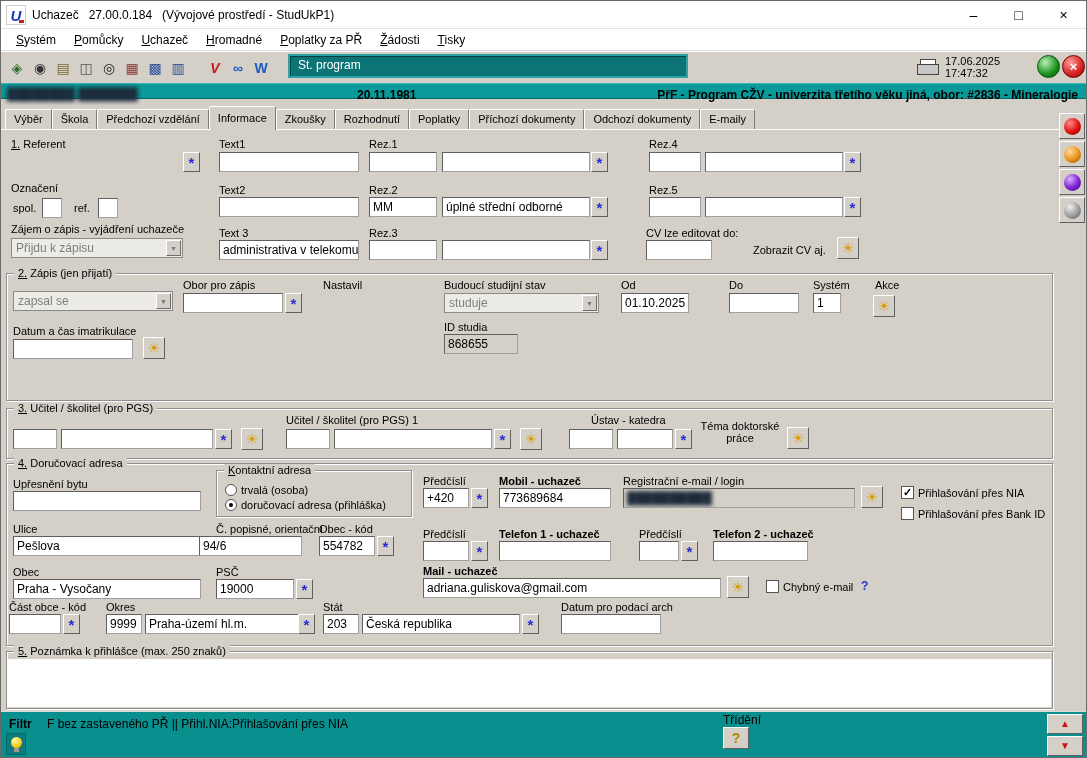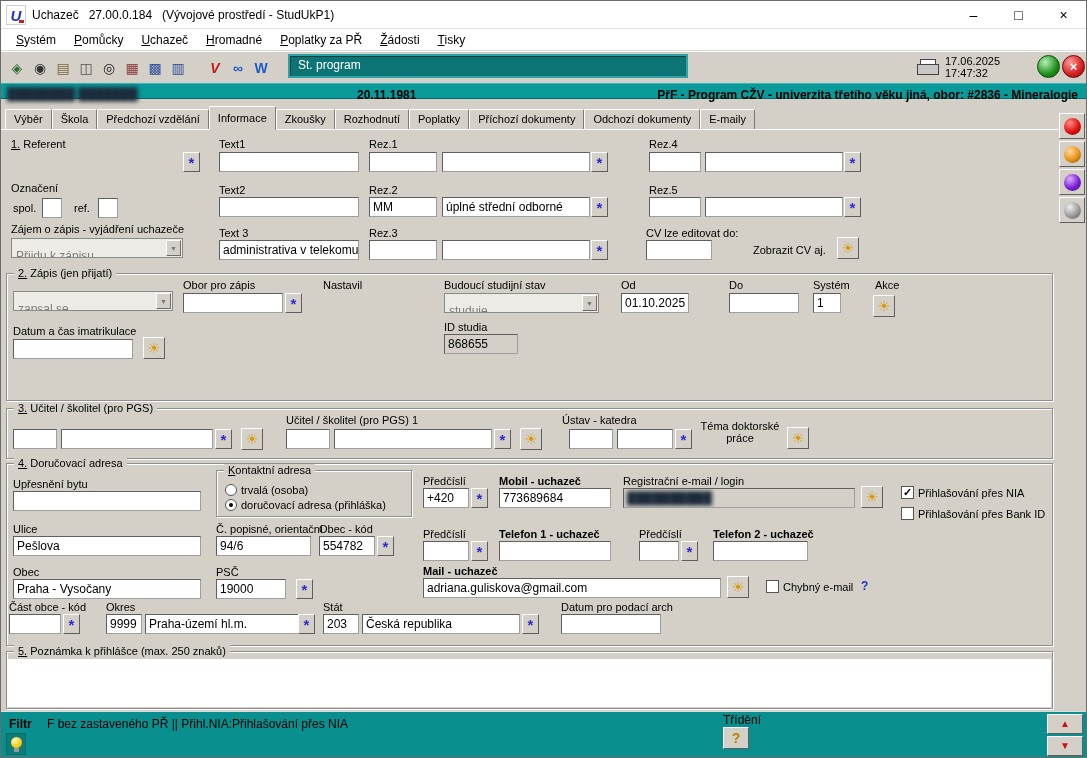--- a/index.html
+++ b/index.html
@@ -68,21 +68,21 @@
   .fs{position:absolute;border:1px solid #8f8f8f;box-shadow:1px 1px 0 #fff,inset 1px 1px 0 #fff}
   .leg{position:absolute;background:#d4d0c8;padding:0 4px;font-size:11px;z-index:2}
   .leg::first-letter,.lbl.ul::first-letter{text-decoration:underline}
   .lbl{position:absolute;white-space:nowrap;font-size:11px}
   .lbl.b{font-weight:bold}
   .inp{position:absolute;height:20px;background:#fff;border:1px solid #5f5f5f;
        border-right-color:#9f9f9f;border-bottom-color:#9f9f9f;
        font-size:12px;line-height:18px;padding:0 3px;overflow:hidden;white-space:nowrap}
   .inp.gray{background:#d4d0c8}
   .combo{position:absolute;height:20px;background:#edebe5;border:1px solid #8a8a8a;color:#7d7d7d;
-         font-size:12px;line-height:18px;padding:8px 18px 0 4px;overflow:hidden;white-space:nowrap}
+         font-size:12px;line-height:18px;padding:0 18px 0 4px;overflow:hidden;white-space:nowrap}
   .combo .ar{position:absolute;right:1px;top:1px;width:15px;height:16px;background:#d4d0c8;
              border:1px solid;border-color:#fff #6d6d6d #6d6d6d #fff;
              font-size:7px;line-height:15px;text-align:center;color:#777}
   .ab{position:absolute;width:17px;height:20px;background:#d4d0c8;cursor:pointer;
       border:1px solid;border-color:#fff #5f5f5f #5f5f5f #fff;
       text-align:center;font-size:15px;font-weight:bold;color:#2b2bd4;line-height:19px}
   .sun{position:absolute;width:22px;height:22px;background:#d4d0c8;cursor:pointer;
        border:1px solid;border-color:#fff #5f5f5f #5f5f5f #fff;
        text-align:center;font-size:14px;line-height:20px;color:#dd9900}
   .chk{position:absolute;width:13px;height:13px;background:#fff;border:1px solid #555;
@@ -286,21 +286,21 @@
   <div class="inp" style="left:60px;top:428px;width:152px"></div>
   <div class="ab" style="left:214px;top:428px">*</div>
   <div class="sun" style="left:240px;top:427px">☀</div>
 
   <div class="lbl" style="left:285px;top:413px">Učitel / školitel (pro PGS) 1</div>
   <div class="inp" style="left:285px;top:428px;width:44px"></div>
   <div class="inp" style="left:333px;top:428px;width:158px"></div>
   <div class="ab" style="left:493px;top:428px">*</div>
   <div class="sun" style="left:519px;top:427px">☀</div>
 
-  <div class="lbl" style="left:561px;top:413px">Ústav - katedra</div>
+  <div class="lbl" style="left:590px;top:413px">Ústav - katedra</div>
   <div class="inp" style="left:568px;top:428px;width:44px"></div>
   <div class="inp" style="left:616px;top:428px;width:56px"></div>
   <div class="ab" style="left:674px;top:428px">*</div>
 
   <div class="lbl" style="left:696px;top:419px;width:86px;white-space:normal;text-align:center;line-height:12px">Téma doktorské práce</div>
   <div class="sun" style="left:786px;top:426px">☀</div>
 
   <div class="fs" style="left:5px;top:462px;width:1047px;height:183px"></div>
   <div class="leg" style="left:13px;top:456px">4. Doručovací adresa</div>
 
@@ -311,31 +311,31 @@
   <div class="leg" style="left:223px;top:463px">Kontaktní adresa</div>
   <div class="radio" style="left:224px;top:483px"></div>
   <div class="lbl" style="left:240px;top:483px">trvalá (osoba)</div>
   <div class="radio sel" style="left:224px;top:498px"></div>
   <div class="lbl" style="left:240px;top:498px">doručovací adresa (přihláška)</div>
 
   <div class="lbl" style="left:12px;top:522px">Ulice</div>
   <div class="inp" style="left:12px;top:535px;width:188px">Pešlova</div>
 
   <div class="lbl" style="left:215px;top:522px">Č. popisné, orientační</div>
-  <div class="inp" style="left:215px;top:535px;width:95px">94/6</div>
+  <div class="inp" style="left:198px;top:535px;width:103px">94/6</div>
 
   <div class="lbl" style="left:318px;top:522px">Obec - kód</div>
   <div class="inp" style="left:318px;top:535px;width:56px">554782</div>
   <div class="ab" style="left:376px;top:535px">*</div>
 
   <div class="lbl" style="left:12px;top:565px">Obec</div>
   <div class="inp" style="left:12px;top:578px;width:188px">Praha - Vysočany</div>
 
   <div class="lbl" style="left:215px;top:565px">PSČ</div>
-  <div class="inp" style="left:215px;top:578px;width:70px">19000</div>
+  <div class="inp" style="left:215px;top:578px;width:78px">19000</div>
   <div class="ab" style="left:295px;top:578px">*</div>
 
   <div class="lbl" style="left:8px;top:600px">Část obce - kód</div>
   <div class="inp" style="left:8px;top:613px;width:52px"></div>
   <div class="ab" style="left:62px;top:613px">*</div>
 
   <div class="lbl" style="left:105px;top:600px">Okres</div>
   <div class="inp" style="left:105px;top:613px;width:36px">9999</div>
   <div class="inp" style="left:144px;top:613px;width:164px">Praha-území hl.m.</div>
   <div class="ab" style="left:297px;top:613px">*</div>

